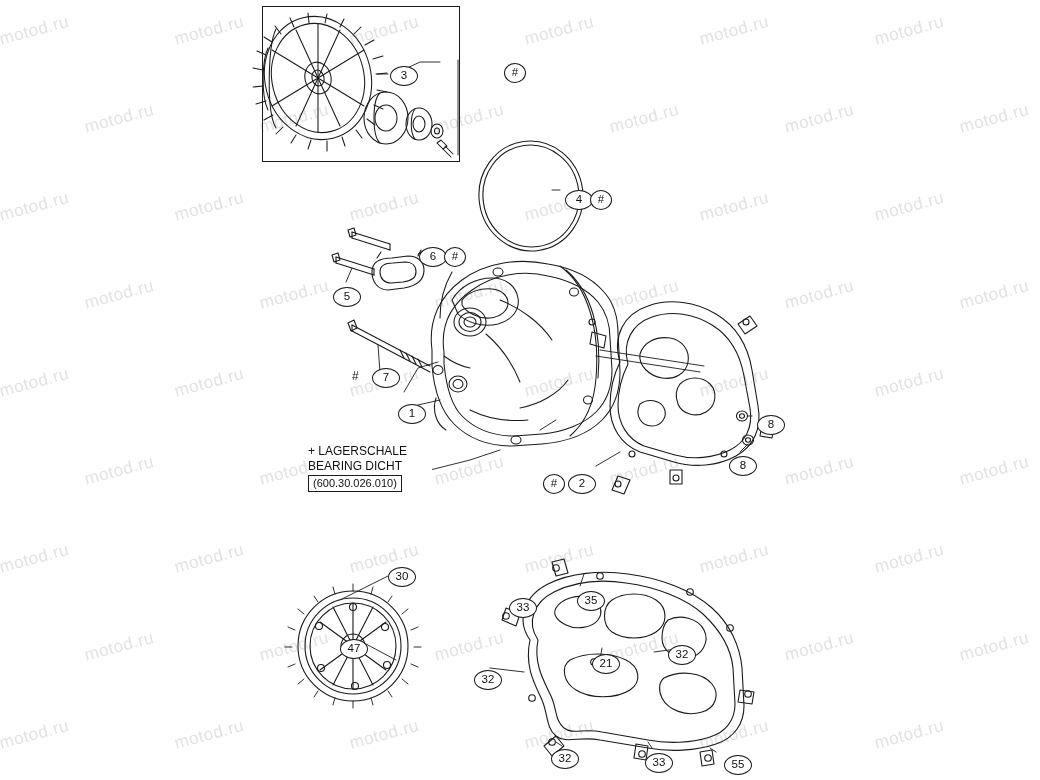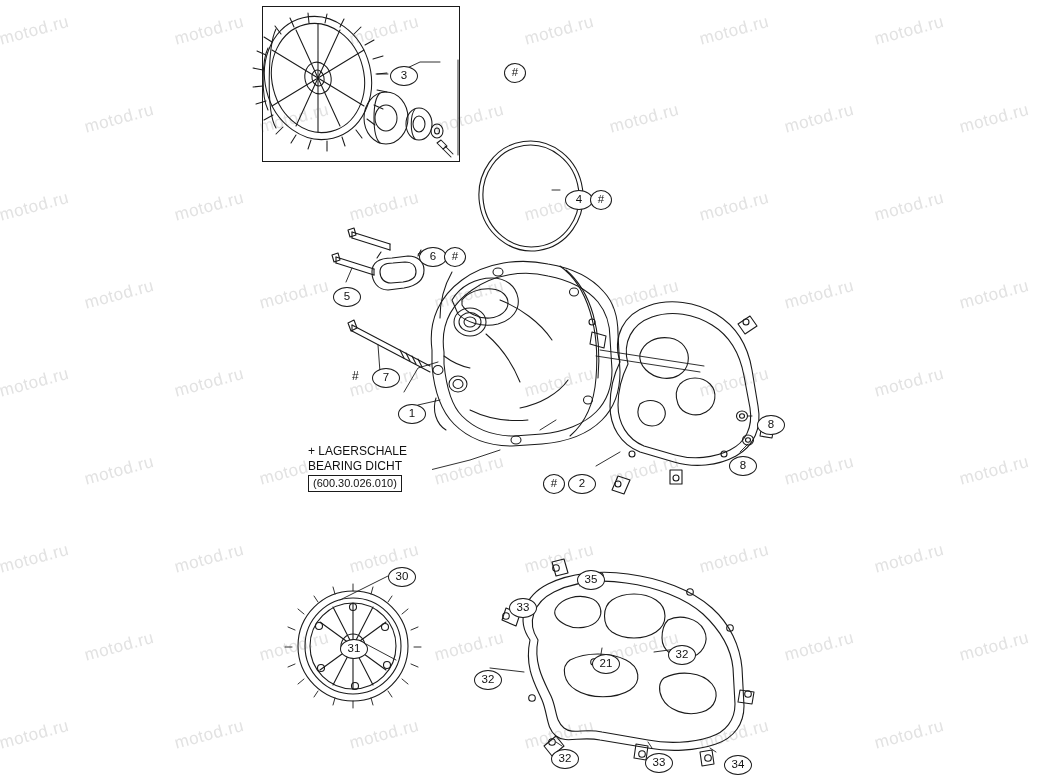--- a/index.html
+++ b/index.html
@@ -508,25 +508,25 @@
       <div class="callout" style="left: 565px; top: 190px;">4</div>
       <div class="hashmark" style="left: 590px; top: 190px;">#</div>
       <div class="callout" style="left: 333px; top: 287px;">5</div>
       <div class="callout" style="left: 419px; top: 247px;">6</div>
       <div class="hashmark" style="left: 444px; top: 247px;">#</div>
       <div class="callout" style="left: 372px; top: 368px;">7</div>
       <div class="plainhash" style="left: 352px; top: 369px;">#</div>
       <div class="callout" style="left: 757px; top: 415px;">8</div>
       <div class="callout" style="left: 729px; top: 456px;">8</div>
       <div class="callout" style="left: 388px; top: 567px;">30</div>
-      <div class="callout" style="left: 340px; top: 639px;">31</div>
+      <div class="callout" style="left: 340px; top: 639px;">47</div>
       <div class="callout" style="left: 474px; top: 670px;">32</div>
       <div class="callout" style="left: 668px; top: 645px;">32</div>
       <div class="callout" style="left: 551px; top: 749px;">32</div>
       <div class="callout" style="left: 509px; top: 598px;">33</div>
       <div class="callout" style="left: 645px; top: 753px;">33</div>
-      <div class="callout" style="left: 724px; top: 755px;">34</div>
-      <div class="callout" style="left: 577px; top: 570px;">35</div>
+      <div class="callout" style="left: 724px; top: 755px;">55</div>
+      <div class="callout" style="left: 577px; top: 591px;">35</div>
       <div class="callout" style="left: 592px; top: 654px;">21</div>
       <div class="hashmark" style="left: 504px; top: 63px;">#</div>
     </div>
 
 </div>
 
 </body></html>

